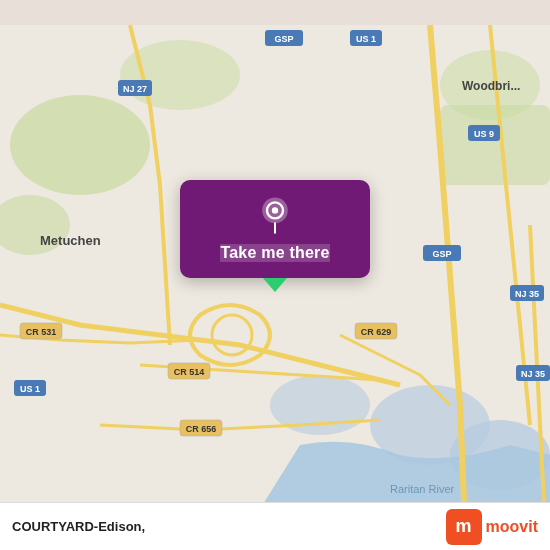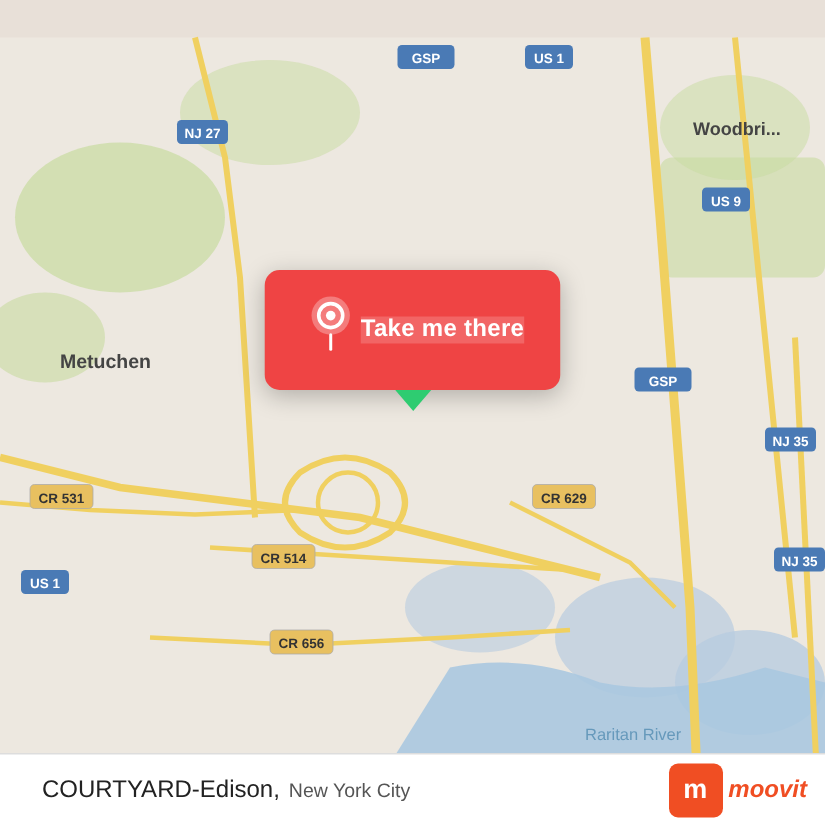--- a/index.html
+++ b/index.html
@@ -42,24 +42,23 @@
       z-index: 10;
     }
 
     #location-info {
       display: flex;
       align-items: center;
       gap: 6px;
     }
 
     #location-name {
-      font-size: 16px;
-      font-weight: normal;
+      font-size: 13px;
+      font-weight: bold;
       color: #222;
-      margin-left: 16px;
     }
 
     #location-city {
       font-size: 13px;
       color: #555;
     }
 
     
     #moovit-logo {
       display: flex;
@@ -92,25 +91,25 @@
       border-radius: 2px;
       z-index: 10;
     }
 
     
     #cta-card {
       position: absolute;
       top: 180px;
       left: 50%;
       transform: translateX(-50%);
-      background: #ef4444;
+      background: #701a75;
       border-radius: 10px;
       padding: 16px 24px 16px 24px;
       display: flex;
-      flex-direction: row;
+      flex-direction: column;
       align-items: center;
       z-index: 20;
       min-width: 190px;
       box-shadow: 0 4px 16px rgba(0,0,0,0.25);
     }
 
     #pin-icon {
       width: 40px;
       height: 40px;
       margin-bottom: 8px;
@@ -230,21 +229,20 @@
       <circle cx="20" cy="18" r="4" fill="white"></circle>
       <path d="M20,34 L20,46" stroke="white" stroke-width="2.5" stroke-linecap="round"></path>
     </svg>
     <button id="cta-button">Take me there</button>
   </div>
 
 
   <div id="bottom-bar">
     <div id="location-info">
       <span id="location-name">COURTYARD-Edison,</span>
-      <span id="location-city">New York City</span>
     </div>
     <div id="moovit-logo">
       <div class="moovit-m">m</div>
-      <span style="color:#f04e23; font-weight:bold; font-size:16px; font-style:italic;">moovit</span>
+      <span style="color:#f04e23; font-weight:bold; font-size:16px; ">moovit</span>
     </div>
   </div>
 
 </div>
 
 </body></html>

